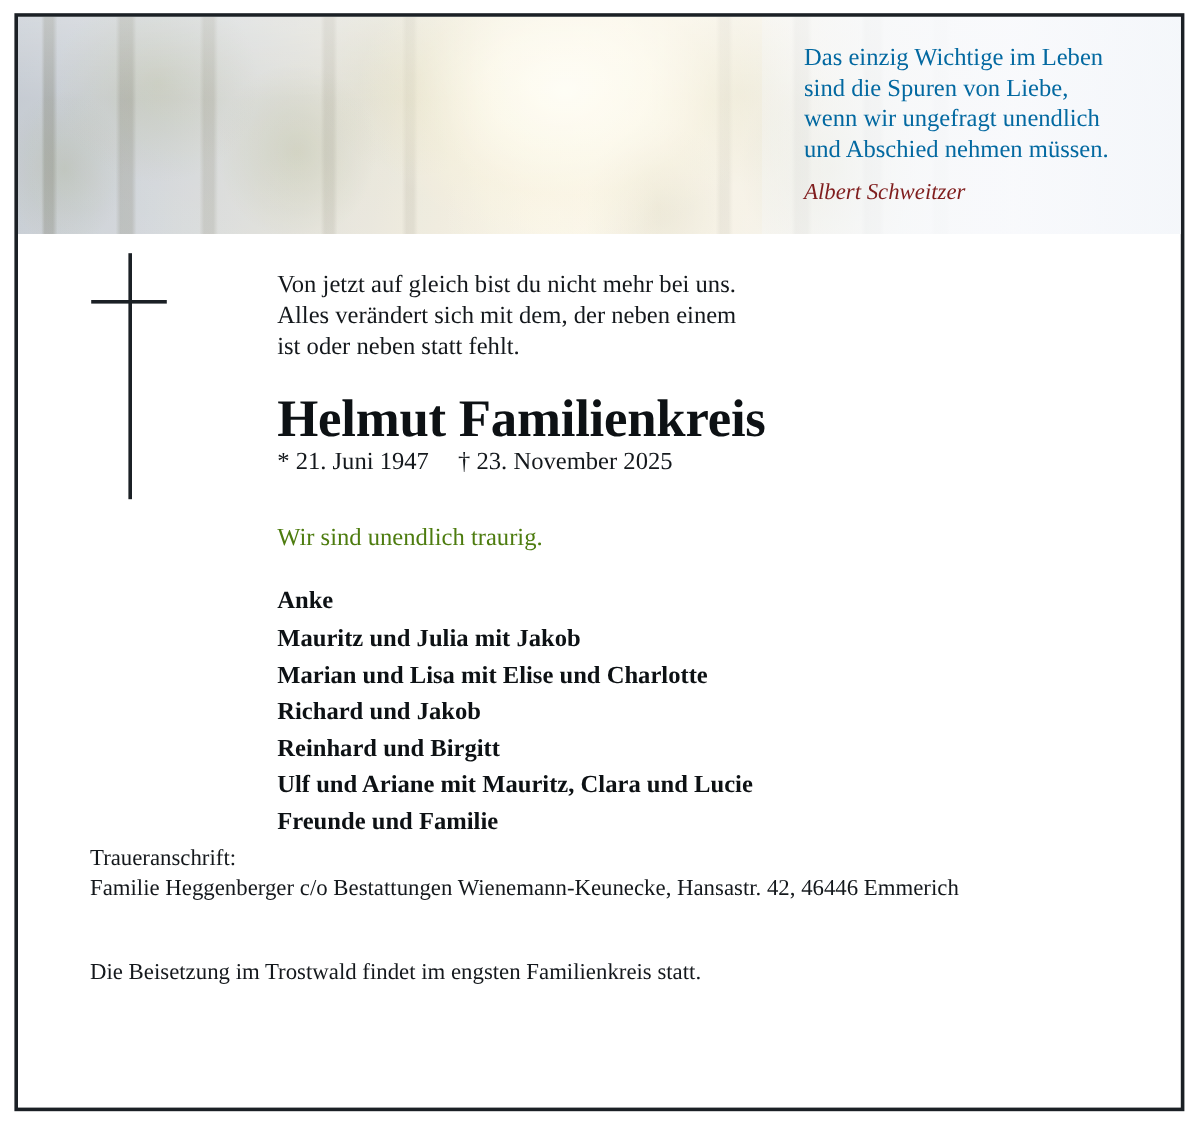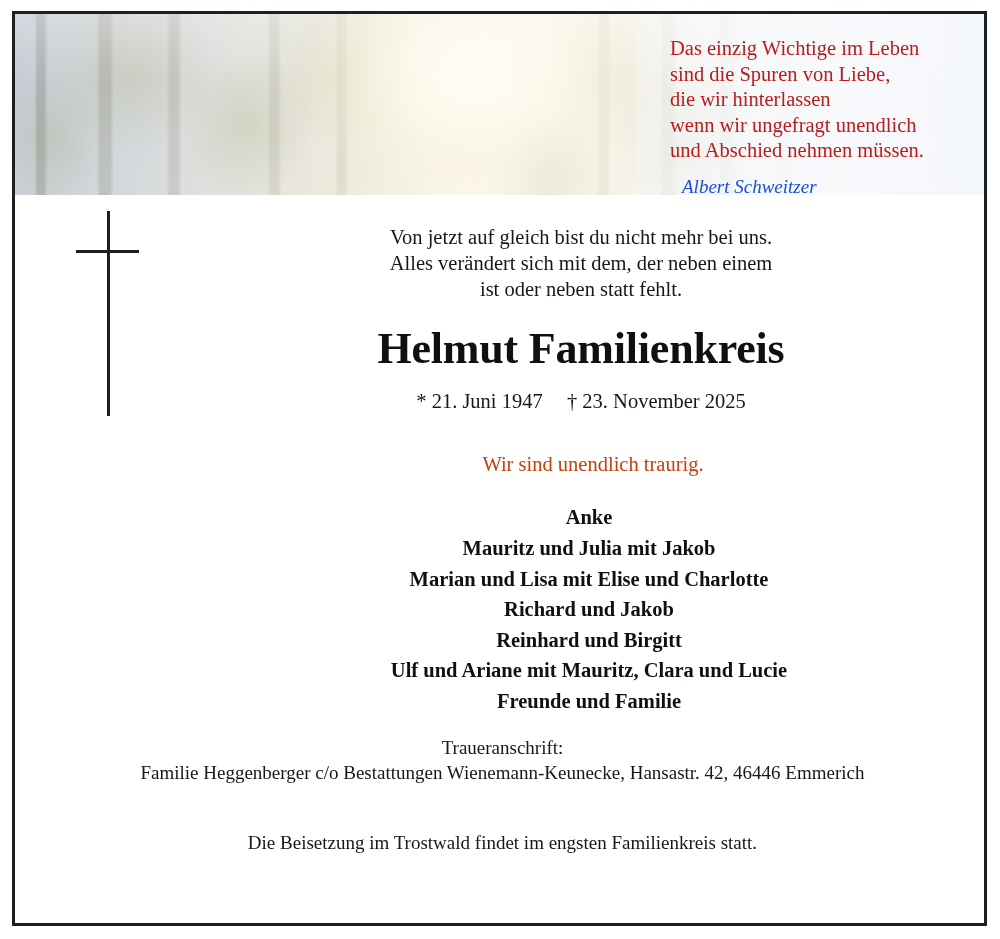--- a/index.html
+++ b/index.html
@@ -130,36 +130,34 @@
   
   .quote-block {
     position: absolute;
     left: 655px;
     top: 22px;
     width: 310px;
   }
   .quote-line {
     font-size: 20.5px;
     line-height: 25.6px;
-    color: #b91c1c;
+    color: #0369a1;
     white-space: nowrap;
   }
   .quote-author {
     margin-top: 12px;
     font-size: 19px;
     font-style: italic;
-    color: #1d4ed8;
-    margin-left: 12px;
+    color: #7f1d1d;
   }
 
   
   .body-area {
     position: relative;
     height: 728px;
-    text-align: center;
   }
 
   
   .cross {
     position: absolute;
     left: 48px;
     top: 16px;
     width: 120px;
     height: 205px;
   }
@@ -194,49 +192,46 @@
   }
   .deceased-name {
     margin-top: 22px;
     font-size: 44px;
     font-weight: bold;
     letter-spacing: -0.2px;
     line-height: 50px;
     color: #0d1114;
   }
   .dates {
-    margin-top: 16px;
+    margin-top: 0;
     font-size: 20.5px;
     color: #14181c;
   }
   .dates .gap { display: inline-block; width: 14px; }
   .mourning-line {
     margin-top: 40px;
     font-size: 20.5px;
-    color: #c2410c;
-    margin-left: 24px;
+    color: #4d7c0f;
   }
   .family-list {
     margin-top: 26px;
-    margin-left: 16px;
   }
   .family-name {
     font-size: 20.5px;
     font-weight: bold;
     line-height: 30.6px;
     color: #0d1114;
   }
 
   
   .lower-col {
     position: absolute;
-    left: 40px;
+    left: 60px;
     top: 509px;
     width: 895px;
-    margin-top: 32px;
   }
   .lower-line {
     font-size: 19px;
     line-height: 24.6px;
     color: #14181c;
   }
   .lower-gap-lg { height: 28px; }
   .lower-gap-sm { height: 18px; }
 </style>
 </head>
@@ -250,21 +245,20 @@
       <div class="layer-foliage"></div>
       <div class="layer-trunks"></div>
       <div class="layer-glow"></div>
       <div class="layer-mist"></div>
       <div class="layer-quotewash"></div>
     </div>
 
     <div class="quote-block">
       <div class="quote-line">Das einzig Wichtige im Leben</div>
       <div class="quote-line">sind die Spuren von Liebe,</div>
-      <div class="quote-line">die wir hinterlassen</div>
       <div class="quote-line">wenn wir ungefragt unendlich</div>
       <div class="quote-line">und Abschied nehmen müssen.</div>
       <div class="quote-author">Albert Schweitzer</div>
     </div>
   </div>
 
   <div class="body-area">
 
     <div class="cross">
       <div class="cross-stem"></div>

